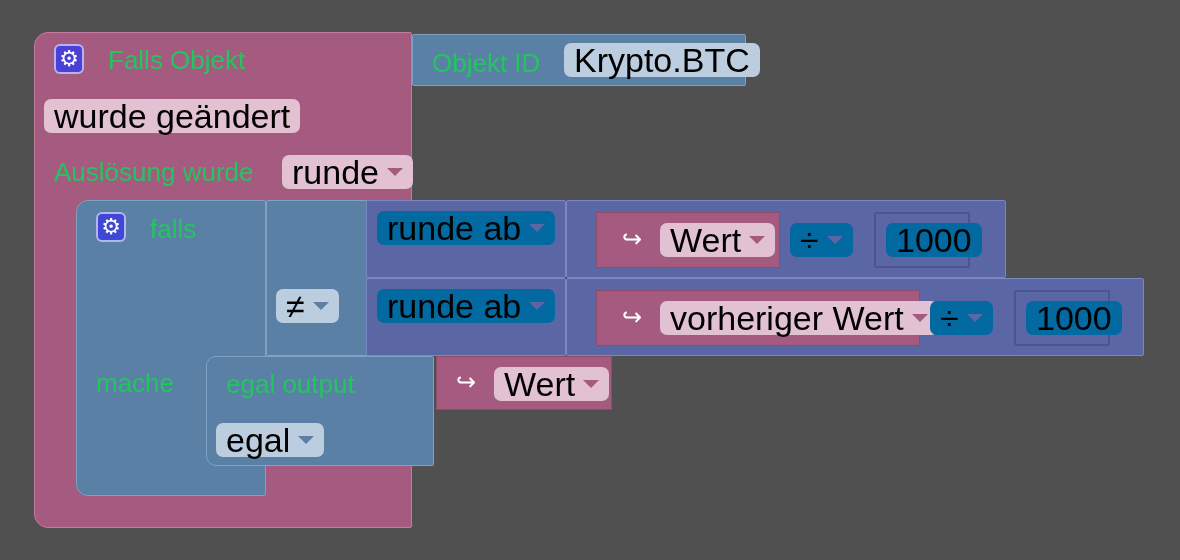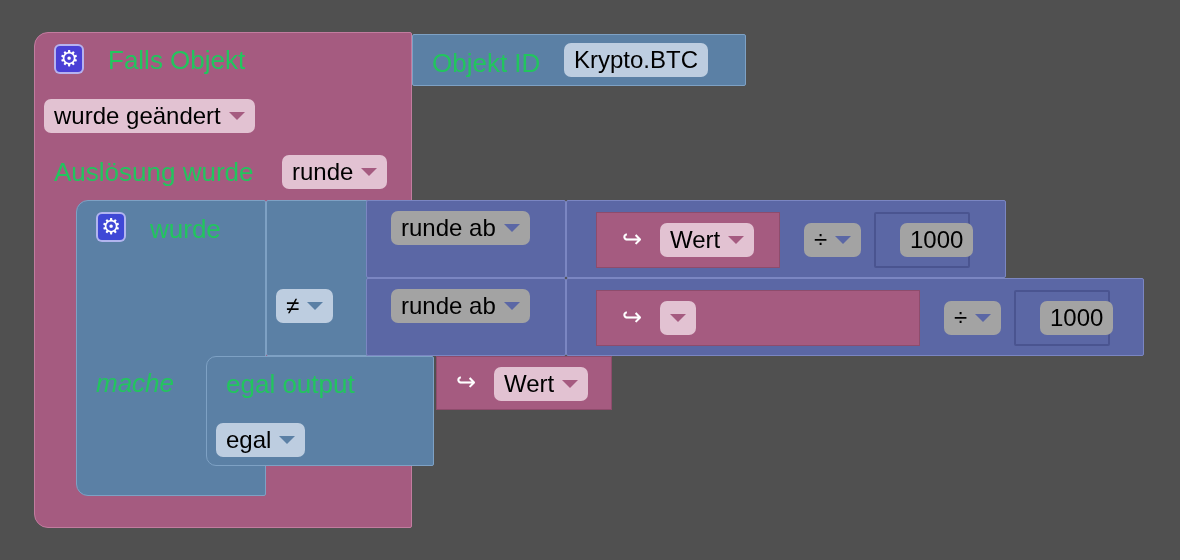--- a/index.html
+++ b/index.html
@@ -1,68 +1,68 @@
 <!DOCTYPE html>
 <html><head>
 <meta charset="utf-8">
 <style>
   html,body{margin:0;padding:0;}
   body{width:1180px;height:560px;background:#505050;position:relative;overflow:hidden;
        font-family:"Liberation Sans",sans-serif;}
   .blk{position:absolute;box-sizing:border-box;}
   .lbl{position:absolute;color:#22c55e;font-size:26px;line-height:30px;white-space:nowrap;}
   .fld{position:absolute;height:34px;border-radius:7px;box-sizing:border-box;padding:0 10px;
-       font-size:24px;line-height:34px;color:#000;white-space:nowrap;display:flex;align-items:center;gap:8px;}
+       font-size:34px;line-height:34px;color:#000;white-space:nowrap;display:flex;align-items:center;gap:8px;}
   .caret{display:inline-block;width:0;height:0;border-left:8px solid transparent;border-right:8px solid transparent;border-top:8px solid;}
   .gear{position:absolute;width:30px;height:30px;border-radius:6px;box-sizing:border-box;
         border:2px solid rgba(255,255,255,0.6);display:flex;align-items:center;justify-content:center;color:#fff;font-size:22px;}
   .arrow{position:absolute;color:#fff;font-size:24px;line-height:30px;}
   
   .event{background:#a55b80;border:1px solid #c27c9f;}
   .blue{background:#5b80a5;border:1px solid #7ea1c4;}
   .math{background:#5b67a5;border:1px solid #7b86c2;}
   .var{background:#a55b80;border:1px solid #8d4c6c;}
   .fld.pink{background:#e2c2d2;}
   .fld.pink .caret{border-top-color:#a55b80;}
   .fld.lightblue{background:#bdcde0;}
   .fld.lightblue .caret{border-top-color:#5b80a5;}
-  .fld.lav{background:#a3a3a3;margin-left:14px;}
+  .fld.lav{background:#0369a1;}
   .fld.lav .caret{border-top-color:#5b67a5;}
   .slot{position:absolute;box-sizing:border-box;border:2px solid #4a5490;border-radius:2px;}
 </style>
 </head>
 <body>
 
 <div class="blk event" style="left:34px;top:32px;width:378px;height:496px;border-radius:14px 2px 2px 14px;"></div>
 
 <div class="blk" style="left:412px;top:86px;width:768px;height:114px;background:#505050;"></div>
 <div class="blk" style="left:74px;top:506px;width:340px;height:0;"></div>
 
 <div class="gear" style="left:54px;top:44px;background:#4a3fd6;">⚙</div>
 <div class="lbl" style="left:108px;top:45px;">Falls Objekt</div>
-<div class="fld pink" style="left:44px;top:99px;">
+<div class="fld pink" style="left:44px;top:99px;flex-direction:column;">
   <span>wurde geändert</span>
   <span class="caret"></span>
 </div>
 <div class="lbl" style="left:54px;top:157px;">Auslösung wurde</div>
 <div class="fld pink" style="left:282px;top:155px;">
   <span>runde</span>
   <span class="caret"></span>
 </div>
 
 <div class="blk blue" style="left:412px;top:34px;width:334px;height:52px;border-radius:2px;"></div>
 <div class="lbl" style="left:432px;top:48px;">Objekt ID</div>
 <div class="fld lightblue" style="left:564px;top:43px;">
   <span>Krypto.BTC</span>
 </div>
 
 <div class="blk blue" style="left:76px;top:200px;width:190px;height:296px;border-radius:12px 2px 2px 12px;"></div>
 <div class="gear" style="left:96px;top:212px;background:#3f48d6;">⚙</div>
-<div class="lbl" style="left:150px;top:214px;">wurde</div>
-<div class="lbl" style="left:96px;top:368px;font-style:italic;">mache</div>
+<div class="lbl" style="left:150px;top:214px;">falls</div>
+<div class="lbl" style="left:96px;top:368px;">mache</div>
 
 <div class="blk blue" style="left:266px;top:200px;width:102px;height:156px;border-radius:2px;"></div>
 <div class="fld lightblue" style="left:276px;top:289px;">
   <span>≠</span>
   <span class="caret"></span>
 </div>
 
 <div class="blk math" style="left:366px;top:200px;width:200px;height:78px;border-radius:2px;"></div>
 <div class="fld lav" style="left:377px;top:211px;">
   <span>runde ab</span>
@@ -86,20 +86,21 @@
 
 <div class="blk math" style="left:366px;top:278px;width:200px;height:78px;border-radius:2px;"></div>
 <div class="fld lav" style="left:377px;top:289px;">
   <span>runde ab</span>
   <span class="caret"></span>
 </div>
 <div class="blk math" style="left:566px;top:278px;width:578px;height:78px;border-radius:2px;"></div>
 <div class="blk var" style="left:596px;top:290px;width:324px;height:56px;"></div>
 <div class="arrow" style="left:622px;top:302px;">↪</div>
 <div class="fld pink" style="left:660px;top:301px;">
+  <span>vorheriger Wert</span>
   <span class="caret"></span>
 </div>
 <div class="fld lav" style="left:930px;top:301px;">
   <span>÷</span>
   <span class="caret"></span>
 </div>
 <div class="slot" style="left:1014px;top:290px;width:96px;height:56px;"></div>
 <div class="fld lav" style="left:1026px;top:301px;">
   <span>1000</span>
 </div>

